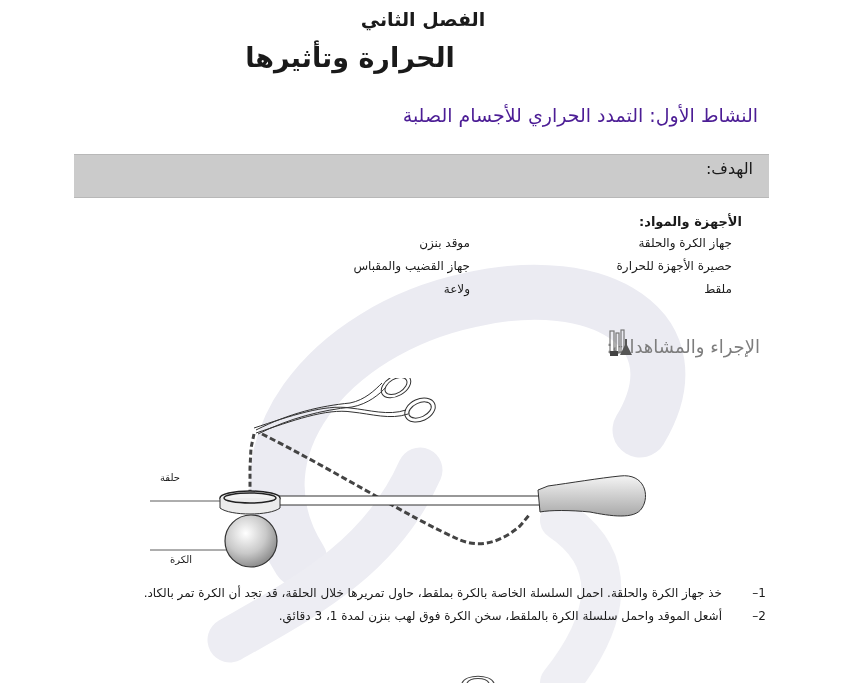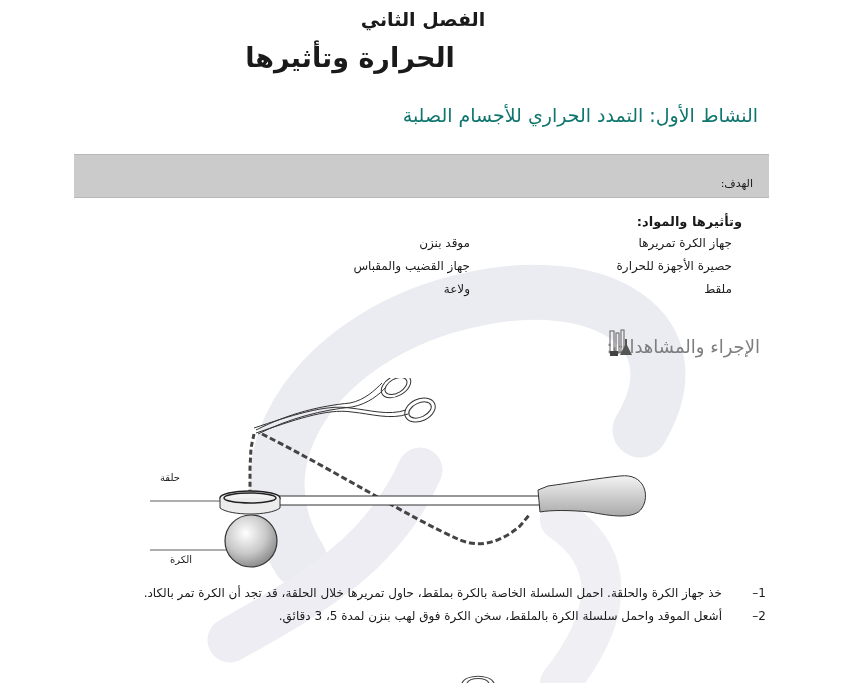--- a/index.html
+++ b/index.html
@@ -11,27 +11,27 @@
     .abs { position: absolute; }
     .chapter {
       left: 0; width: 846px; top: 8px; text-align: center;
       font-size: 19px; font-weight: bold; direction: rtl;
     }
     .unit-title {
       left: 0; width: 700px; top: 42px; text-align: center;
       font-size: 27px; font-weight: bold; direction: rtl;
     }
     .activity {
-      right: 88px; top: 104px; font-size: 19px; color: #0f766e; direction: rtl;
+      right: 88px; top: 104px; font-size: 19px; color: #4c1d95; direction: rtl;
     }
     .goal-band {
       left: 74px; top: 154px; width: 695px; height: 42px; background: #cbcbcb;
       border-top: 1px solid #b8b8b8; border-bottom: 1px solid #b8b8b8;
     }
-    .goal-label { right: 16px; top: 22px; font-size: 11px; direction: rtl; }
+    .goal-label { right: 16px; top: 4px; font-size: 16px; direction: rtl; }
     .goal-text { right: 92px; top: 12px; font-size: 12px; direction: rtl; }
     .goal-text .bullet { margin-left: 6px; }
     .mat-title { right: 104px; top: 214px; font-size: 13px; font-weight: bold; direction: rtl; }
     .mat-item { font-size: 12px; direction: rtl; }
     .proc-title { right: 86px; top: 336px; font-size: 18px; color: #7d7d7d; direction: rtl; }
     .proc-icon { right: 212px; top: 329px; width: 26px; height: 28px; }
     .step { right: 80px; font-size: 12px; direction: rtl; display: flex; gap: 24px; }
     .step-num { display: inline-block; width: 20px; text-align: right; }
     .label { font-size: 10px; direction: rtl; }
     .diagram { left: 150px; top: 378px; width: 500px; height: 200px; }
@@ -46,22 +46,22 @@
 </svg>
 
 <div class="abs chapter">الفصل الثاني</div>
 <div class="abs unit-title">الحرارة وتأثيرها</div>
 <div class="abs activity">النشاط الأول: التمدد الحراري للأجسام الصلبة</div>
 
 <div class="abs goal-band">
   <span class="abs goal-label">الهدف:</span>
 </div>
 
-<div class="abs mat-title">وتأثيرها والمواد:</div>
-<div class="abs mat-item" style="right:114px; top:236px;">جهاز الكرة تمريرها</div>
+<div class="abs mat-title">الأجهزة والمواد:</div>
+<div class="abs mat-item" style="right:114px; top:236px;">جهاز الكرة والحلقة</div>
 <div class="abs mat-item" style="right:114px; top:259px;">حصيرة الأجهزة للحرارة</div>
 <div class="abs mat-item" style="right:114px; top:282px;text-align:right;">ملقط</div>
 <div class="abs mat-item" style="right:376px; top:236px;">موقد بنزن</div>
 <div class="abs mat-item" style="right:376px; top:259px;">جهاز القضيب والمقباس</div>
 <div class="abs mat-item" style="right:376px; top:282px;margin-left:6px;">ولاعة</div>
 
 <div class="abs proc-title">الإجراء والمشاهدات:</div>
 <svg class="abs proc-icon" viewBox="0 0 26 28">
   <rect x="2" y="2" width="4" height="22" fill="none" stroke="#777" stroke-width="1.2"></rect>
   <rect x="8" y="4" width="3" height="20" fill="none" stroke="#777" stroke-width="1.2"></rect>
@@ -113,19 +113,19 @@
 </svg>
 <div class="abs label" style="left:160px; top:472px;">حلقة</div>
 <div class="abs label" style="left:170px; top:554px;">الكرة</div>
 
 <div class="abs step" style="top:586px;">
   <span class="step-num">1–</span>
   <span>خذ جهاز الكرة والحلقة. احمل السلسلة الخاصة بالكرة بملقط، حاول تمريرها خلال الحلقة، قد تجد أن الكرة تمر بالكاد.</span>
 </div>
 <div class="abs step" style="top:609px;">
   <span class="step-num">2–</span>
-  <span>أشعل الموقد واحمل سلسلة الكرة بالملقط، سخن الكرة فوق لهب بنزن لمدة 5، 3 دقائق.</span>
+  <span>أشعل الموقد واحمل سلسلة الكرة بالملقط، سخن الكرة فوق لهب بنزن لمدة 1، 3 دقائق.</span>
 </div>
 
 <svg class="abs" style="left:458px; top:672px; width:40px; height:11px;" viewBox="0 0 40 11">
   <path d="M4 11 C 8 2, 32 2, 36 11" fill="none" stroke="#444" stroke-width="1.2"></path>
   <path d="M9 11 C 12 5, 28 5, 31 11" fill="none" stroke="#444" stroke-width="1.2"></path>
 </svg>
 
 </body></html>

